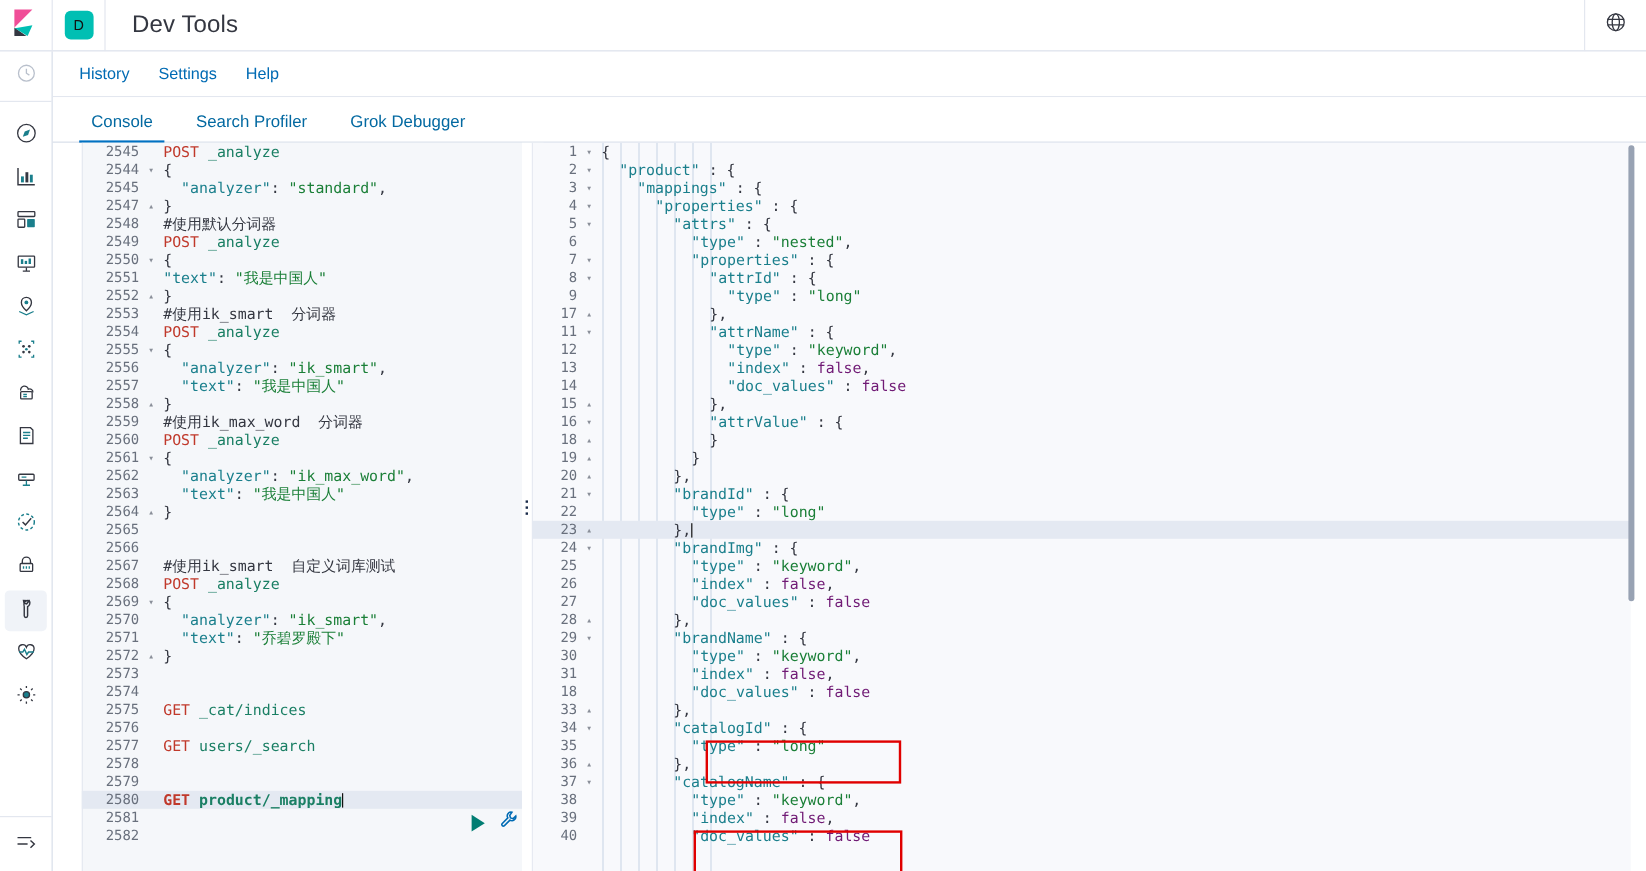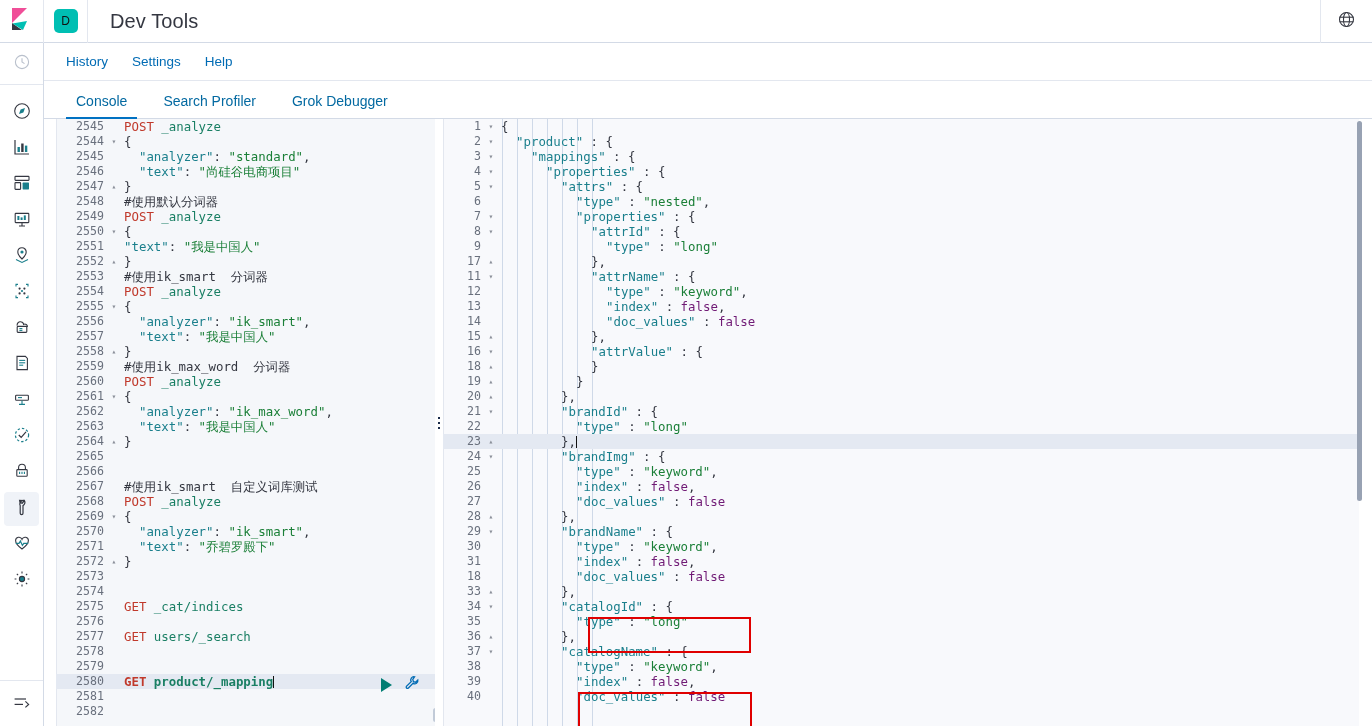--- a/index.html
+++ b/index.html
@@ -99,21 +99,21 @@
   
   .editor-area {
     position: absolute; top: 119px; left: 44px;
     width: 1328px; height: 607px; background: #ffffff;
   }
 
   .pane {
     position: absolute; top: 0; height: 607px;
     background: #f5f7fa; overflow: hidden;
   }
-  .pane-left  { left: 12px;   width: 385px; }
+  .pane-left  { left: 24px;   width: 385px; }
   .pane-right { left: 399px; width: 916px; background:#f8f9fc; }
 
   .pane-left::before {
     content:''; position:absolute; left:0; top:0; bottom:0; width:1px; background:#e3e7ef;
   }
   .pane-right::before {
     content:''; position:absolute; left:0; top:0; bottom:0; width:1px; background:#e3e7ef;
   }
 
   
@@ -413,21 +413,20 @@
     <div class="tab">Grok Debugger</div>
   </div>
 
   <div class="editor-area">
 
     <div class="pane pane-left">
       <div class="code" id="left-code">
           <div class="ln-row"><span class="gutter">2545</span><span class="fold"></span><span class="ln-text" style="padding-left: 4px;"><span class="k-method">POST</span><span class="k-url"> _analyze</span></span></div>
           <div class="ln-row"><span class="gutter">2544</span><span class="fold">▾</span><span class="ln-text" style="padding-left: 4px;"><span class="k-brace">{</span></span></div>
           <div class="ln-row"><span class="gutter">2545</span><span class="fold"></span><span class="ln-text" style="padding-left: 4px;"><span class="k-punc">  </span><span class="k-key">"analyzer"</span><span class="k-punc">: </span><span class="k-string">"standard"</span><span class="k-punc">,</span></span></div>
-          <div class="ln-row"><span class="gutter">2546</span><span class="fold"></span><span class="ln-text" style="padding-left: 4px;"><span class="k-punc">  </span><span class="k-key">"text"</span><span class="k-punc">: </span><span class="k-cn">"尚硅谷电商项目"</span></span></div>
           <div class="ln-row"><span class="gutter">2547</span><span class="fold">▴</span><span class="ln-text" style="padding-left: 4px;"><span class="k-brace">}</span></span></div>
           <div class="ln-row"><span class="gutter">2548</span><span class="fold"></span><span class="ln-text" style="padding-left: 4px;"><span class="k-comment">#使用默认分词器</span></span></div>
           <div class="ln-row"><span class="gutter">2549</span><span class="fold"></span><span class="ln-text" style="padding-left: 4px;"><span class="k-method">POST</span><span class="k-url"> _analyze</span></span></div>
           <div class="ln-row"><span class="gutter">2550</span><span class="fold">▾</span><span class="ln-text" style="padding-left: 4px;"><span class="k-brace">{</span></span></div>
           <div class="ln-row"><span class="gutter">2551</span><span class="fold"></span><span class="ln-text" style="padding-left: 4px;"><span class="k-key">"text"</span><span class="k-punc">: </span><span class="k-cn">"我是中国人"</span></span></div>
           <div class="ln-row"><span class="gutter">2552</span><span class="fold">▴</span><span class="ln-text" style="padding-left: 4px;"><span class="k-brace">}</span></span></div>
           <div class="ln-row"><span class="gutter">2553</span><span class="fold"></span><span class="ln-text" style="padding-left: 4px;"><span class="k-comment">#使用ik_smart  分词器</span></span></div>
           <div class="ln-row"><span class="gutter">2554</span><span class="fold"></span><span class="ln-text" style="padding-left: 4px;"><span class="k-method">POST</span><span class="k-url"> _analyze</span></span></div>
           <div class="ln-row"><span class="gutter">2555</span><span class="fold">▾</span><span class="ln-text" style="padding-left: 4px;"><span class="k-brace">{</span></span></div>
           <div class="ln-row"><span class="gutter">2556</span><span class="fold"></span><span class="ln-text" style="padding-left: 4px;"><span class="k-punc">  </span><span class="k-key">"analyzer"</span><span class="k-punc">: </span><span class="k-string">"ik_smart"</span><span class="k-punc">,</span></span></div>

